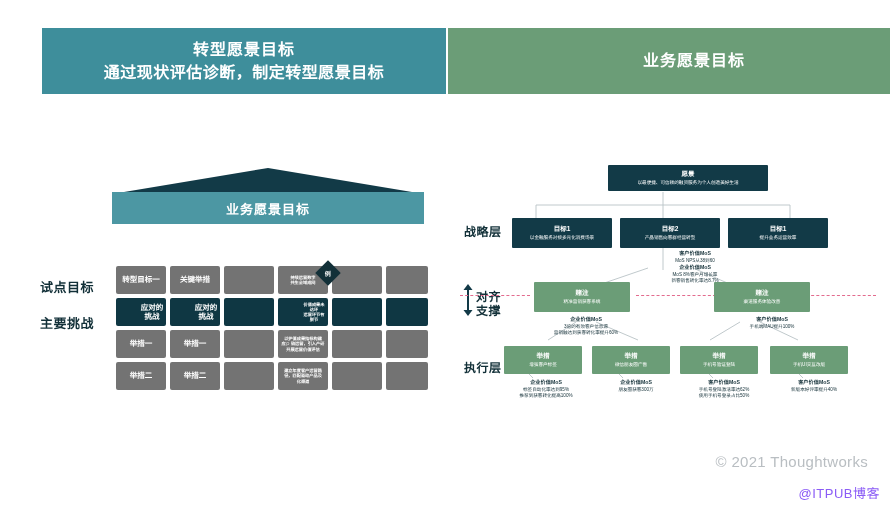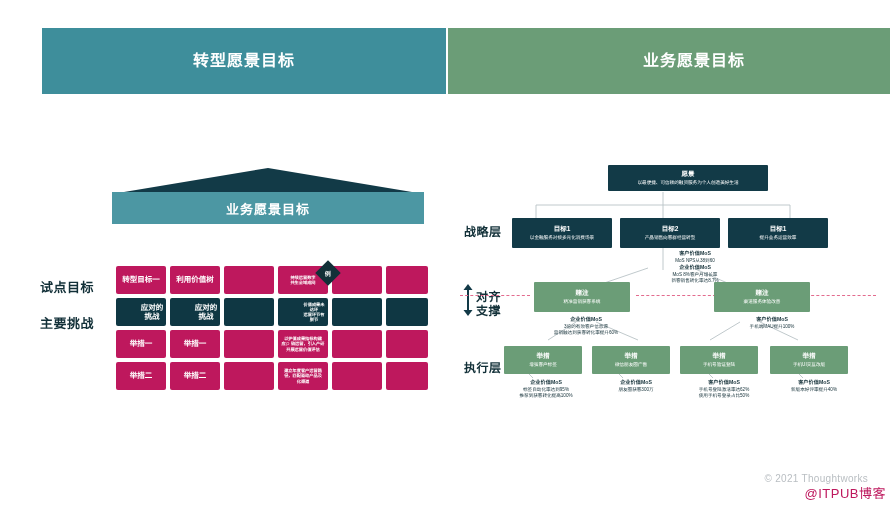--- a/index.html
+++ b/index.html
@@ -36,21 +36,21 @@
     position:absolute;left:40px;width:70px;height:28px;
     display:flex;align-items:center;justify-content:flex-start;
     font-size:13px;font-weight:bold;color:#123038;letter-spacing:0.5px;
   }
   .cell{
     position:absolute;border-radius:2px;
     display:flex;align-items:center;justify-content:center;text-align:center;
     color:#ffffff;box-sizing:border-box;padding:1px 2px;
     line-height:1.25;
   }
-  .cell.teal{background:#be185d;}
+  .cell.teal{background:#737373;}
   .cell.dark{background:#0f3743;padding-left:24px;}
   .cell.t-big{font-size:7.5px;font-weight:bold;}
   .cell.t-small{font-size:4.2px;font-weight:bold;}
 
   .example-badge{
     position:absolute;width:18px;height:18px;background:#123038;
     transform:rotate(45deg);display:flex;align-items:center;justify-content:center;
   }
   .example-badge span{
     transform:rotate(-45deg);color:#ffffff;font-size:6px;font-weight:bold;
@@ -78,53 +78,54 @@
 
   .dashline{
     position:absolute;height:0;border-top:1px dashed #e36b8e;
   }
   .arrow-updown{position:absolute;}
 
   svg.connectors{position:absolute;left:0;top:0;overflow:visible;}
 
   
   .copyright{
-    position:absolute;right:22px;bottom:30px;
-    font-size:10px;color:#b9bec2;letter-spacing:0.3px;white-space:nowrap;
+    position:absolute;right:22px;bottom:44px;
+    font-size:15px;color:#b9bec2;letter-spacing:0.3px;white-space:nowrap;
   }
   .watermark{
-    position:absolute;right:4px;bottom:12px;
-    font-size:13px;color:#be185d;letter-spacing:0.5px;white-space:nowrap;
+    position:absolute;right:10px;bottom:12px;
+    font-size:13px;color:#8b5cf6;letter-spacing:0.5px;white-space:nowrap;
   }
 </style>
 </head>
 <body>
 
 <div class="stage">
 
   <div class="banner" id="banner-left">
     <div class="b-title">转型愿景目标</div>
+    <div class="b-sub">通过现状评估诊断，制定转型愿景目标</div>
   </div>
 
   <div class="banner" id="banner-right">
     <div class="b-title">业务愿景目标</div>
   </div>
 
   <div class="vision-wrap">
     <svg class="vision-roof" viewBox="0 0 312 26" preserveAspectRatio="none">
       <polygon points="0,26 156,0 312,26" fill="#123a47"></polygon>
     </svg>
     <div class="vision-bar">业务愿景目标</div>
   </div>
 
   <div class="row-label" style="top:272px;">试点目标</div>
   <div class="row-label" style="top:308px;">主要挑战</div>
 
   <div class="cell teal t-big" style="left:116px;top:266px;width:50px;height:28px;">转型目标一</div>
-  <div class="cell teal t-big" style="left:170px;top:266px;width:50px;height:28px;">利用价值树</div>
+  <div class="cell teal t-big" style="left:170px;top:266px;width:50px;height:28px;">关键举措</div>
   <div class="cell teal t-small" style="left:224px;top:266px;width:50px;height:28px;"></div>
   <div class="cell teal t-small" style="left:278px;top:266px;width:50px;height:28px;white-space:pre-line;">持续运营数字
 共生全域成网</div>
   <div class="cell teal t-small" style="left:332px;top:266px;width:50px;height:28px;"></div>
   <div class="cell teal t-small" style="left:386px;top:266px;width:42px;height:28px;"></div>
 
   <div class="example-badge" style="left:319px;top:264px;">
     <span>例</span>
   </div>
 

